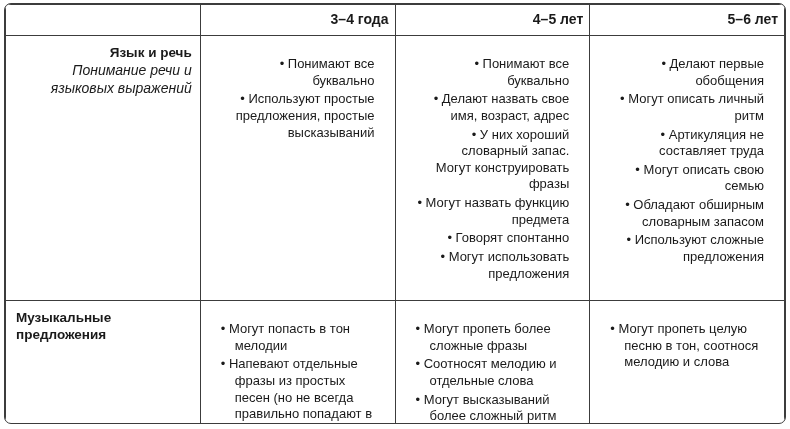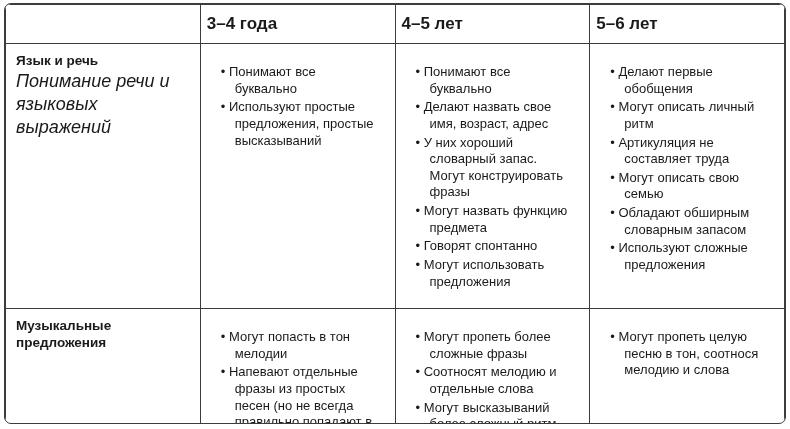--- a/index.html
+++ b/index.html
@@ -29,56 +29,56 @@
     table-layout: fixed;
     font-size: 13px;
     line-height: 1.28;
   }
   th, td {
     border: 1px solid #3c3c3c;
     vertical-align: top;
     box-sizing: border-box;
   }
   th {
-    height: 39px;
-    text-align: left;
+    height: 31px;
+    text-align: right;
     vertical-align: middle;
     font-weight: bold;
-    font-size: 17px;
+    font-size: 14px;
     padding: 4px 6px;
   }
   td {
     padding: 8px 8px 6px 8px;
   }
   td.rowhead {
     padding: 8px 8px 6px 10px;
   }
   .row-title {
     font-weight: bold;
     font-size: 13.5px;
   }
   .row-subtitle {
     font-style: italic;
-    font-size: 18px;
+    font-size: 14px;
     margin-top: 1px;
   }
   ul.bullets {
     margin: 12px;
     padding: 0;
     list-style: none;
   }
   ul.bullets li {
     padding-left: 14px;
     text-indent: -14px;
     margin-bottom: 2px;
   }
   ul.bullets li::before {
     content: "\2022\00a0";
   }
-  tr.row-language { height: 231px; }
+  tr.row-language { height: 231px; text-align: right; }
   tr.row-music   { height: 163px; }
 </style>
 </head>
 <body>
 
 <div class="page">
   <div class="table-wrap">
     <table>
       <colgroup>
         <col style="width:25%">

